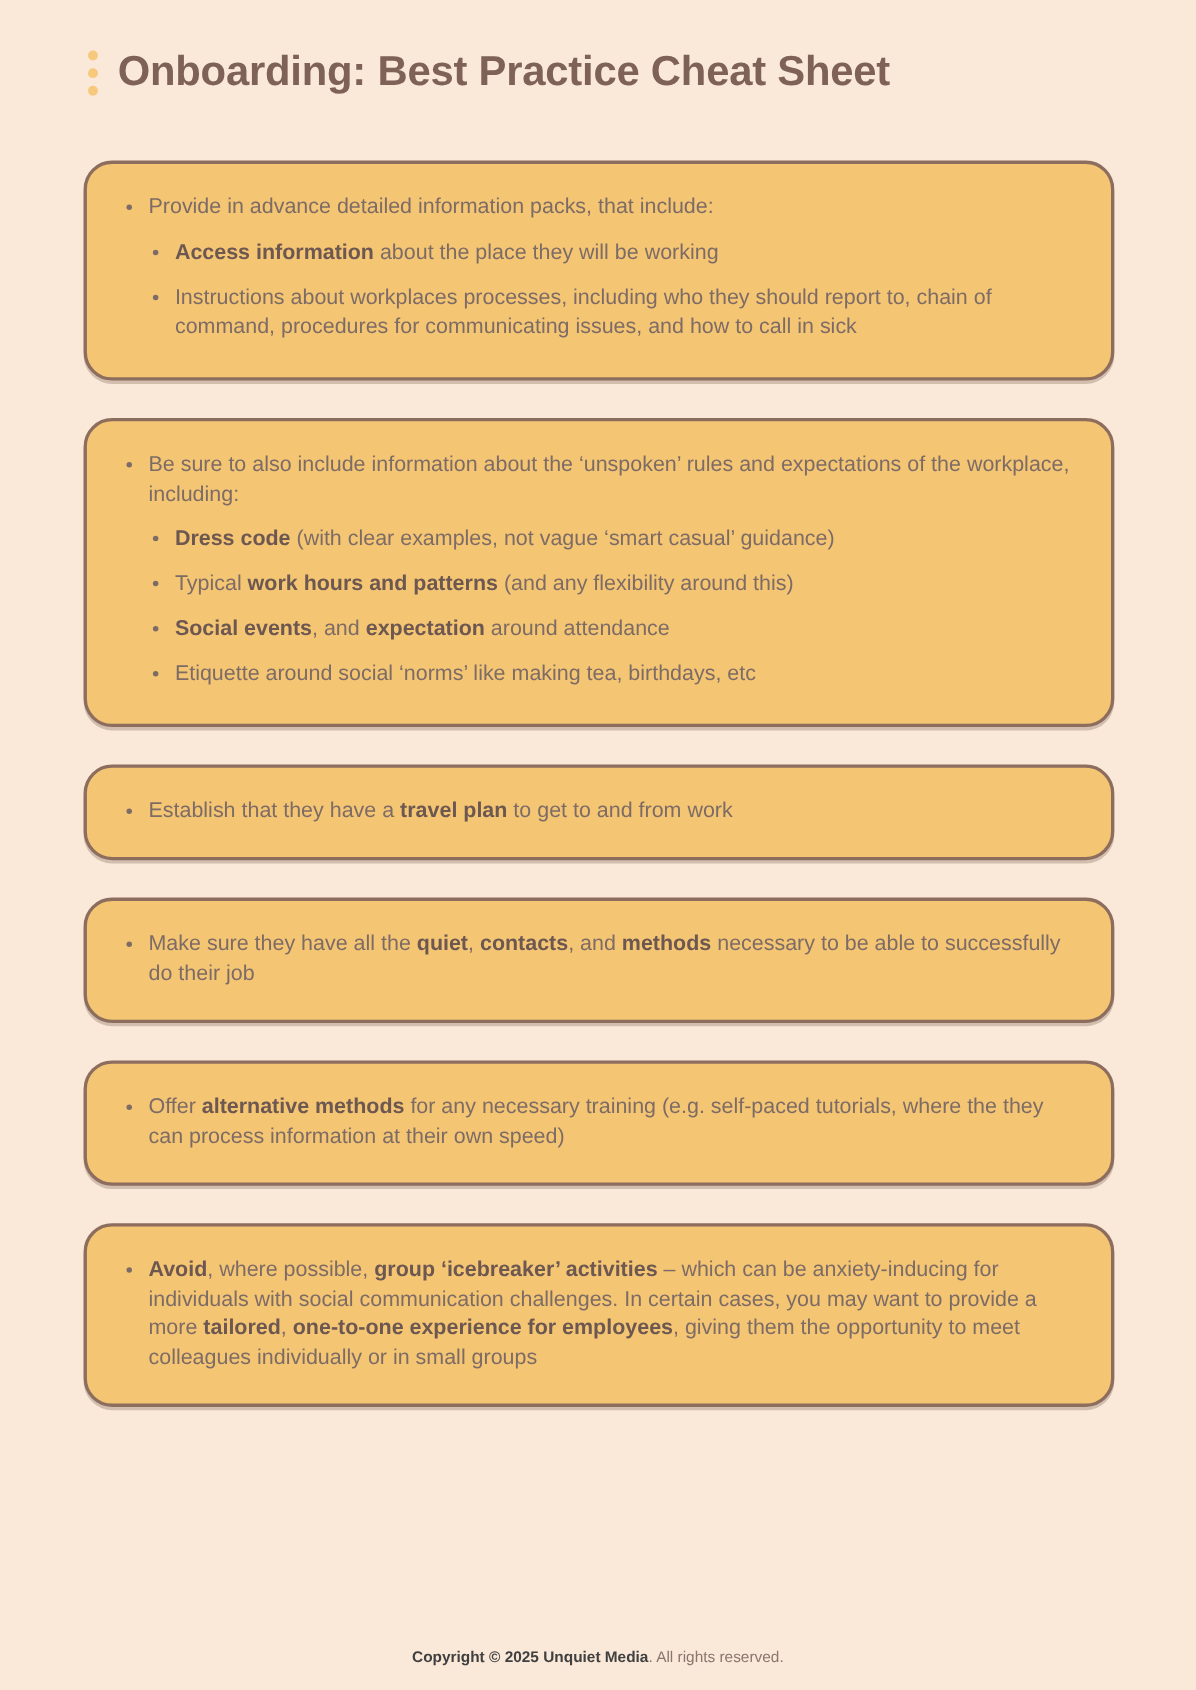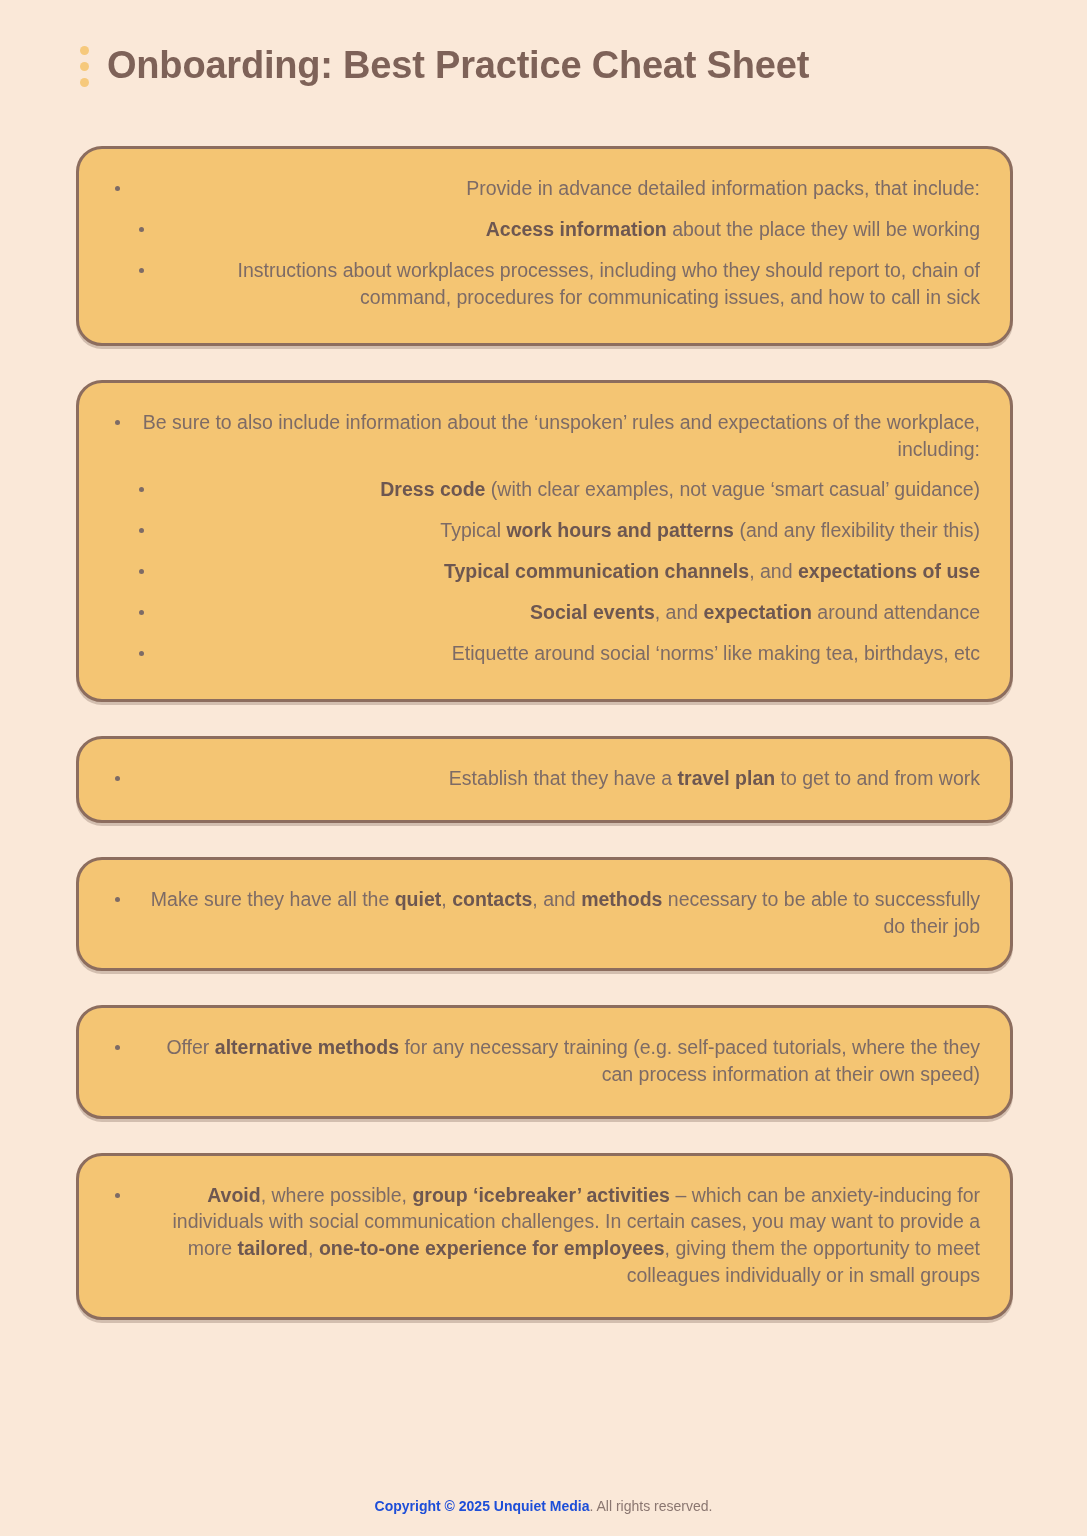--- a/index.html
+++ b/index.html
@@ -71,21 +71,20 @@
     margin: 0;
     padding: 0;
   }
   li.bullet {
     position: relative;
     padding-left: 26px;
     color: #7D6B66;
     font-size: 19.5px;
     line-height: 1.38;
     margin: 10px 0;
-    text-align: right;
   }
   li.bullet::before {
     content: "";
     position: absolute;
     left: 6px;
     top: 11px;
     width: 5px;
     height: 5px;
     border-radius: 50%;
     background: #7D6B66;
@@ -105,21 +104,21 @@
   .footer {
     position: absolute;
     left: 0;
     top: 1498px;
     width: 1087px;
     text-align: center;
     font-size: 14px;
     color: #8A7670;
   }
   .footer b {
-    color: #1d4ed8;
+    color: #404040;
     font-weight: bold;
   }
 </style>
 </head>
 <body>
 
 <div class="header">
   <div class="dots">
     <span class="dot"></span>
     <span class="dot"></span>
@@ -139,22 +138,21 @@
           </ul>
         </li>
       </ul>
     </div>
     <div class="card">
       <ul>
         <li class="bullet"><span>Be sure to also include information about the ‘unspoken’ rules and expectations of the workplace, including:</span></li>
         <li style="list-style: none;">
           <ul class="sub">
             <li class="bullet"><b>Dress code</b><span> (with clear examples, not vague ‘smart casual’ guidance)</span></li>
-            <li class="bullet"><span>Typical </span><b>work hours and patterns</b><span> (and any flexibility their this)</span></li>
-            <li class="bullet"><b>Typical communication channels</b><span>, and </span><b>expectations of use</b></li>
+            <li class="bullet"><span>Typical </span><b>work hours and patterns</b><span> (and any flexibility around this)</span></li>
             <li class="bullet"><b>Social events</b><span>, and </span><b>expectation</b><span> around attendance</span></li>
             <li class="bullet"><span>Etiquette around social ‘norms’ like making tea, birthdays, etc</span></li>
           </ul>
         </li>
       </ul>
     </div>
     <div class="card">
       <ul>
         <li class="bullet"><span>Establish that they have a </span><b>travel plan</b><span> to get to and from work</span></li>
       </ul>

